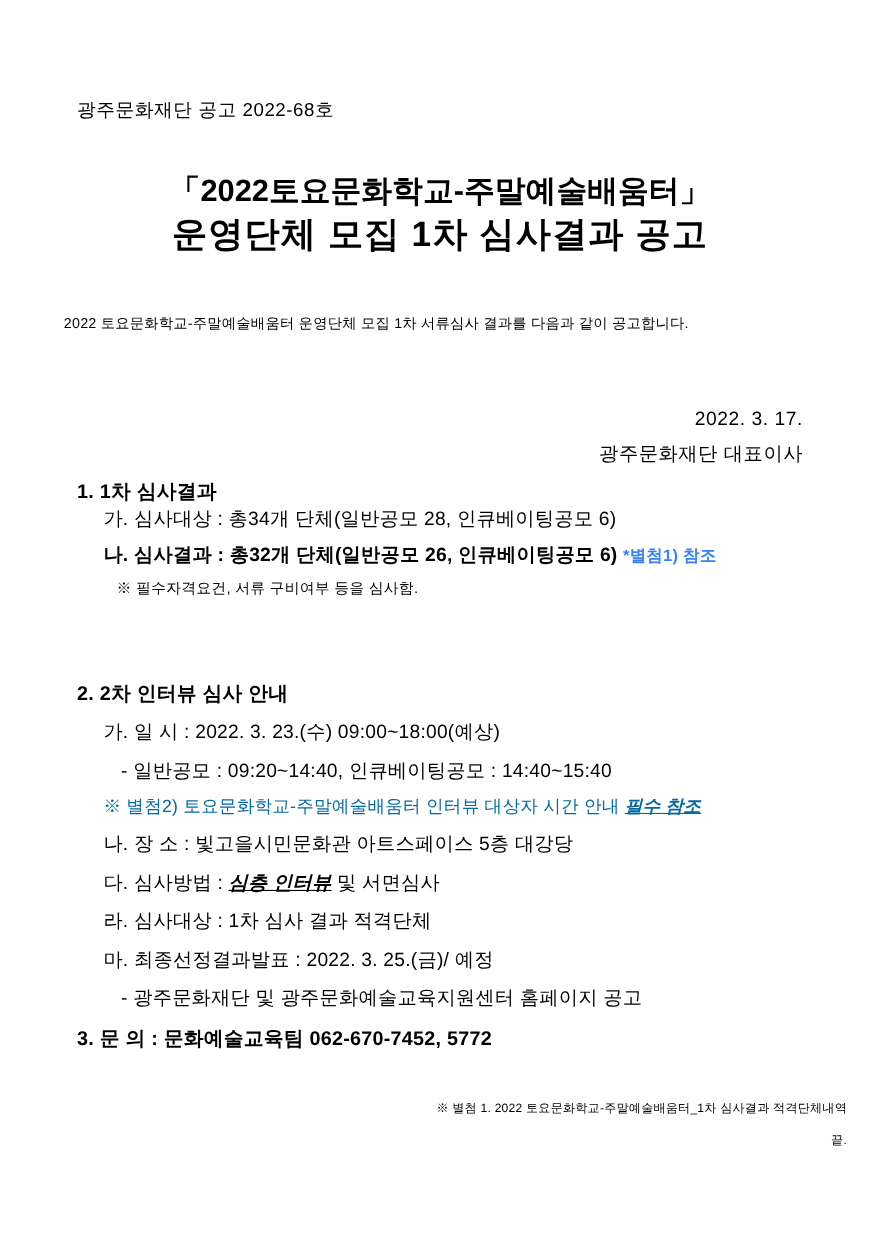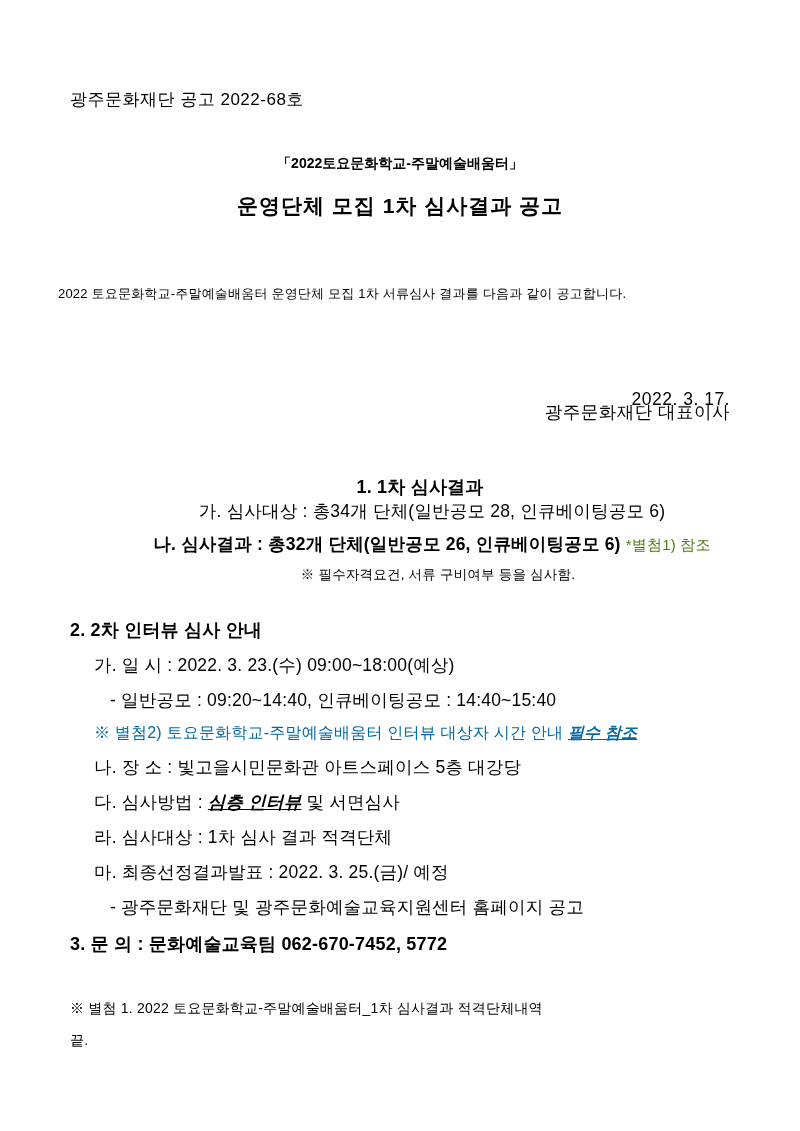--- a/index.html
+++ b/index.html
@@ -28,47 +28,47 @@
     top: 88px;
     font-size: 17px;
     letter-spacing: 0.5px;
   }
   .title-sub {
     position: absolute;
     left: 0;
     right: 0;
     top: 155px;
     text-align: center;
-    font-size: 14px;
+    font-size: 28px;
     font-weight: bold;
     letter-spacing: 0px;
   }
   .title-main {
     position: absolute;
     left: 0;
     right: 0;
     top: 192px;
     text-align: center;
-    font-size: 21px;
+    font-size: 32px;
     font-weight: bold;
     letter-spacing: 1px;
   }
   .intro {
     position: absolute;
     left: 58px;
     top: 283px;
     width: 665px;
     font-size: 13px;
     line-height: 1.75;
     letter-spacing: 0.2px;
   }
   .date-line {
     position: absolute;
     right: 70px;
-    top: 389px;
+    top: 370px;
     font-size: 17.5px;
     text-align: center;
     letter-spacing: 0.5px;
   }
   .org-line {
     position: absolute;
     right: 70px;
     top: 400px;
     font-size: 17.5px;
     text-align: right;
@@ -87,40 +87,41 @@
   .line {
     font-size: 17.5px;
     letter-spacing: 0.2px;
     white-space: nowrap;
   }
   .indent1 { padding-left: 24px; }
   .indent2 { padding-left: 40px; }
   .indent3 { padding-left: 36px; }
   .bold { font-weight: bold; }
   .red { color: #0369a1; }
-  .red-bold { color: #4d7c0f; font-weight: normal; }
+  .red-bold { color: #3b82f6; font-weight: bold; }
   .underline { text-decoration: underline; font-style: italic; }
   .small-note {
     font-size: 13.5px;
     letter-spacing: 0.2px;
   }
-  .sec1 { top: 475px; text-align: center; }
+  .sec1 { top: 435px; }
   .sec1 .r1 { }
   .sec1 .r2 { margin-top: 9px; }
   .sec1 .r3 { margin-top: 10px; }
   .sec2 { top: 618px; }
   .sec2 .r { margin-top: 11px; }
   .sec3 { top: 932px; }
   .footer {
     position: absolute;
     left: 70px;
     top: 1000px;
     width: 700px;
-    font-size: 14px;
+    font-size: 11px;
     letter-spacing: 0.2px;
+    text-align: right;
   }
   .footer .f2 { padding-left: 38px; margin-top: 8px; }
   .footer .f3 { margin-top: 14px; }
 </style>
 </head>
 <body>
 
 <div class="page">
 
   <div class="doc-number">광주문화재단 공고 2022-68호</div>

